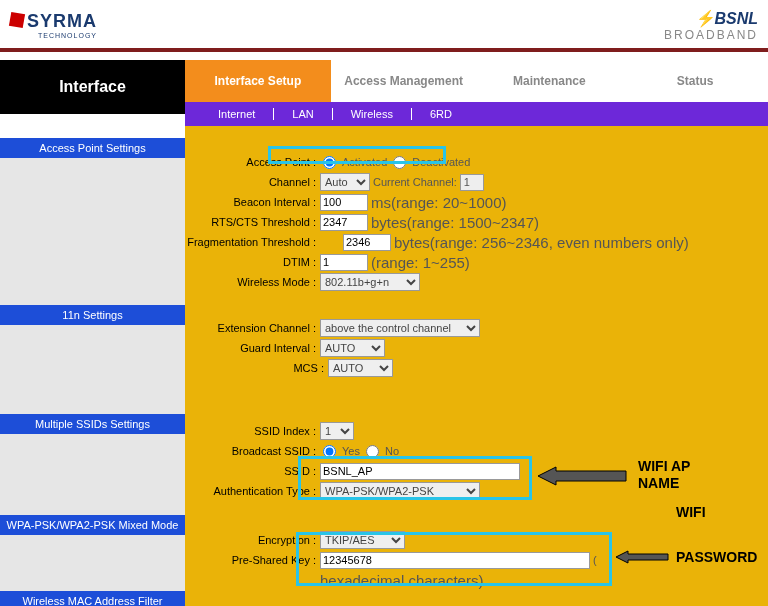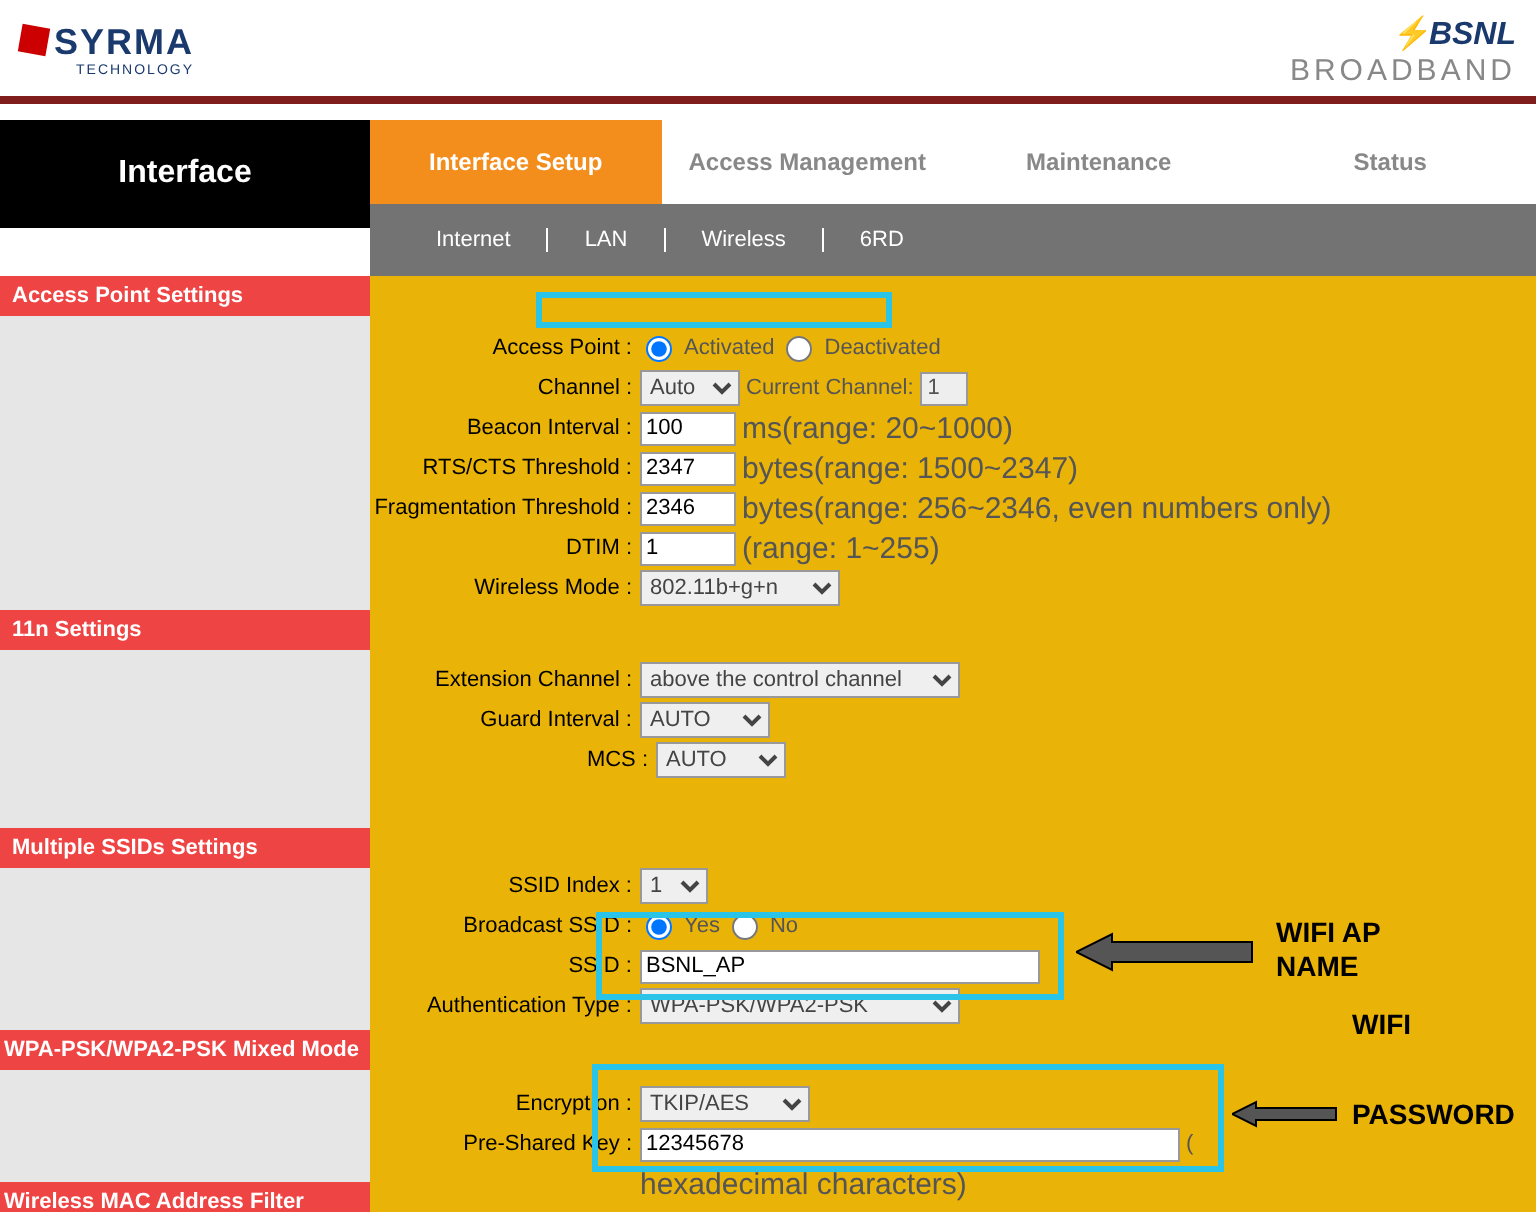--- a/index.html
+++ b/index.html
@@ -6,35 +6,35 @@
   body { font-family: Arial, Helvetica, sans-serif; font-size: 11px; background: #fff; width: 768px; }
   
   .top-header { display: flex; justify-content: space-between; align-items: center; padding: 4px 10px 2px 10px; border-bottom: 4px solid #7f1d1d; height: 52px; }
   .logo-left { display: flex; align-items: flex-start; }
   .logo-left .sq { width: 14px; height: 14px; background: #c00; margin-right: 3px; transform: rotate(10deg); margin-top: 2px; }
   .logo-left .txt { font-size: 18px; font-weight: bold; color: #1a3a6e; letter-spacing: 1px; }
   .logo-left .sub { font-size: 7px; color: #1a3a6e; display: block; text-align: right; letter-spacing: 1px; }
   .logo-right { text-align: right; }
   .logo-right .main { font-size: 16px; font-weight: bold; color: #1a3a6e; font-style: italic; }
   .logo-right .lightning { color: #e67700; font-style: normal; margin-right: -2px; }
-  .logo-right .sub2 { font-size: 15px; color: #888; letter-spacing: 2px; }
+  .logo-right .sub2 { font-size: 12px; color: #888; letter-spacing: 2px; }
 
   .main-grid { display: flex; margin-top: 8px; }
   .left-col { width: 185px; flex-shrink: 0; }
   .right-col { flex: 1; }
 
   .lp-title { background: #000; color: #fff; font-weight: bold; font-size: 16px; text-align: center; padding: 18px 0; }
   .tab-row1 { display: flex; height: 42px; }
   .tab1 { flex: 1; display: flex; align-items: center; justify-content: center; font-size: 12px; font-weight: bold; color: #888; text-align: center; cursor: pointer; }
   .tab1.active { background: #f38d1c; color: #fff; }
-  .tab-row2 { display: flex; background: #737373; height: 36px; align-items: center; }
+  .tab-row2 { display: flex; background: #6d28d9; height: 24px; align-items: center; }
   .tab2 { color: #fff; font-size: 11px; padding: 0 18px; border-right: 1px solid #fff; cursor: pointer; }
   .tab2:last-child { border-right: none; }
 
-  .section-head { background: #ef4444; color: #fff; font-weight: bold; font-size: 11px; padding: 4px 6px; text-align: left; }
+  .section-head { background: #1d4ed8; color: #fff; font-weight: normal; font-size: 11px; padding: 4px 6px; text-align: center; }
 
   .content-area { background: #e6e6e6; }
   .content-area.white { background: #eab308; }
 
   .form-row { display: flex; align-items: center; height: 20px; }
   .form-label { width: 320px; text-align: right; padding-right: 4px; color: #000; }
   .form-val { display: flex; align-items: center; gap: 3px; color: #555; }
   .inp { border: 1px solid #999; background: #fff; font-size: 11px; padding: 1px 2px; height: 17px; }
   .sel { border: 1px solid #999; background: #efefef; font-size: 11px; height: 18px; color: #444; }
   .radio { margin: 0 3px; }
@@ -136,21 +136,21 @@
       <div class="form-row">
         <div class="form-label" style="width:135px">RTS/CTS Threshold :</div>
         <div class="form-val">
           <input class="inp" style="width: 48px;" value="2347">
           <span class="hint">bytes(range: 1500~2347)</span>
         </div>
       </div>
       <div class="form-row">
         <div class="form-label" style="width:135px">Fragmentation Threshold :</div>
         <div class="form-val">
-          <input class="inp" style="width: 48px;" value="2346">
+          <input class="inp" style="width: 48px; margin-left: 23px;" value="2346">
           <span class="hint">bytes(range: 256~2346, even numbers only)</span>
         </div>
       </div>
       <div class="form-row">
         <div class="form-label" style="width:135px">DTIM :</div>
         <div class="form-val">
           <input class="inp" style="width: 48px;" value="1">
           <span class="hint">(range: 1~255)</span>
         </div>
       </div>

